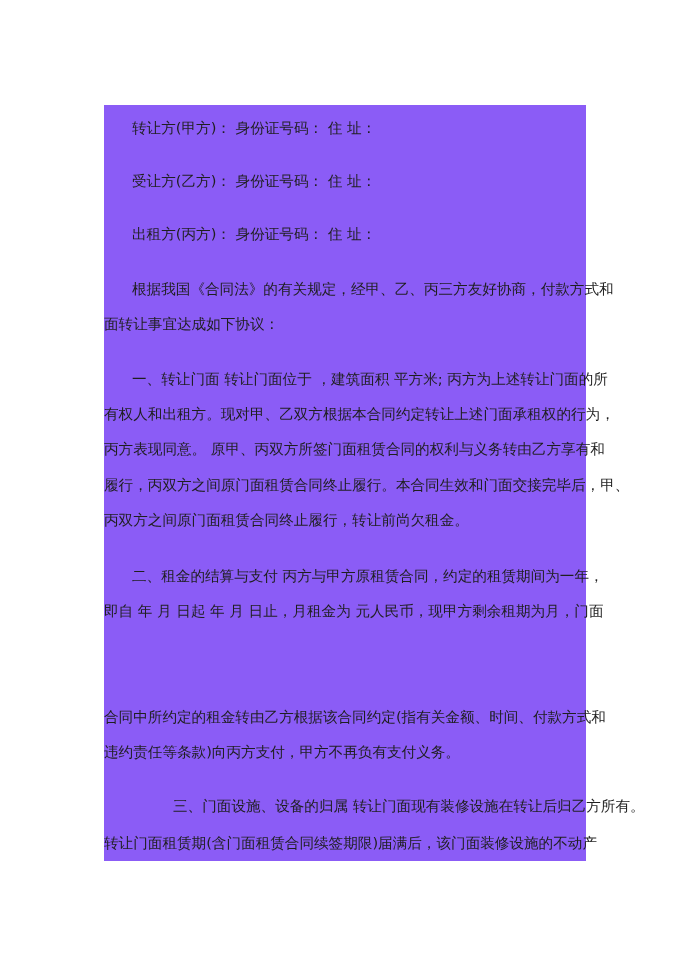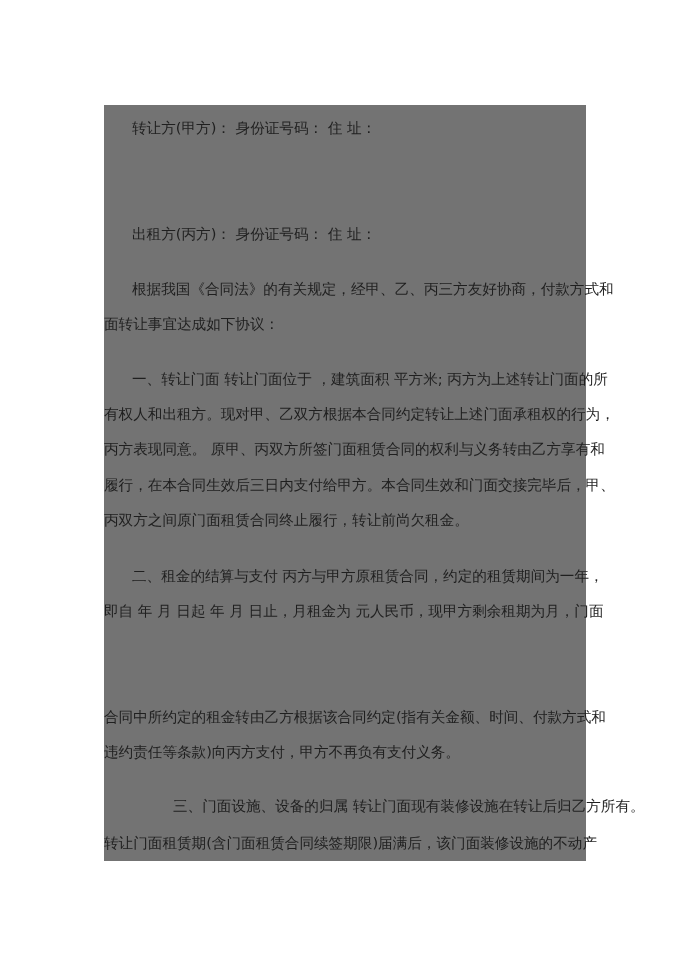--- a/index.html
+++ b/index.html
@@ -8,49 +8,50 @@
       background: #ffffff;
       position: relative;
       overflow: hidden;
       font-family: "DejaVu Sans", "Liberation Sans", sans-serif;
       color: #1f1f1f;
     }
     .page-box {
       position: absolute;
       left: 104px; top: 105px;
       width: 482px; height: 756px;
-      background: #737373;
+      background: #8b5cf6;
     }
     .line {
       position: absolute;
       left: 0;
       width: 482px;
       font-size: 14.6px;
       line-height: 20px;
       white-space: nowrap;
       letter-spacing: 0px;
     }
     .indent { left: 28px; width: 454px; }
     .indent-more { left: 32px; width: 450px; margin-left: 37px; }
   </style>
 </head>
 <body>
 
 <div class="page-box">
 
   <div class="line indent" style="top:13px">转让方(甲方)： 身份证号码： 住 址：</div>
+  <div class="line indent" style="top:66px">受让方(乙方)： 身份证号码： 住 址：</div>
   <div class="line indent" style="top:119px">出租方(丙方)： 身份证号码： 住 址：</div>
 
   <div class="line indent" style="top:174px">根据我国《合同法》的有关规定，经甲、乙、丙三方友好协商，付款方式和</div>
   <div class="line" style="top:209px">面转让事宜达成如下协议：</div>
 
   <div class="line indent" style="top:264px">一、转让门面 转让门面位于 ，建筑面积 平方米; 丙方为上述转让门面的所</div>
   <div class="line" style="top:299px">有权人和出租方。现对甲、乙双方根据本合同约定转让上述门面承租权的行为，</div>
   <div class="line" style="top:334px">丙方表现同意。 原甲、丙双方所签门面租赁合同的权利与义务转由乙方享有和</div>
-  <div class="line" style="top:370px">履行，在本合同生效后三日内支付给甲方。本合同生效和门面交接完毕后，甲、</div>
+  <div class="line" style="top:370px">履行，丙双方之间原门面租赁合同终止履行。本合同生效和门面交接完毕后，甲、</div>
   <div class="line" style="top:405px">丙双方之间原门面租赁合同终止履行，转让前尚欠租金。</div>
 
   <div class="line" style="top:496px">即自 年 月 日起 年 月 日止，月租金为 元人民币，现甲方剩余租期为月，门面</div>
   <div class="line indent" style="top:461px">二、租金的结算与支付 丙方与甲方原租赁合同，约定的租赁期间为一年，</div>
   <div class="line" style="top:602px">合同中所约定的租金转由乙方根据该合同约定(指有关金额、时间、付款方式和</div>
   <div class="line" style="top:637px">违约责任等条款)向丙方支付，甲方不再负有支付义务。</div>
 
   <div class="line indent-more" style="top:691px">三、门面设施、设备的归属 转让门面现有装修设施在转让后归乙方所有。</div>
   <div class="line" style="top:728px">转让门面租赁期(含门面租赁合同续签期限)届满后，该门面装修设施的不动产</div>
 

